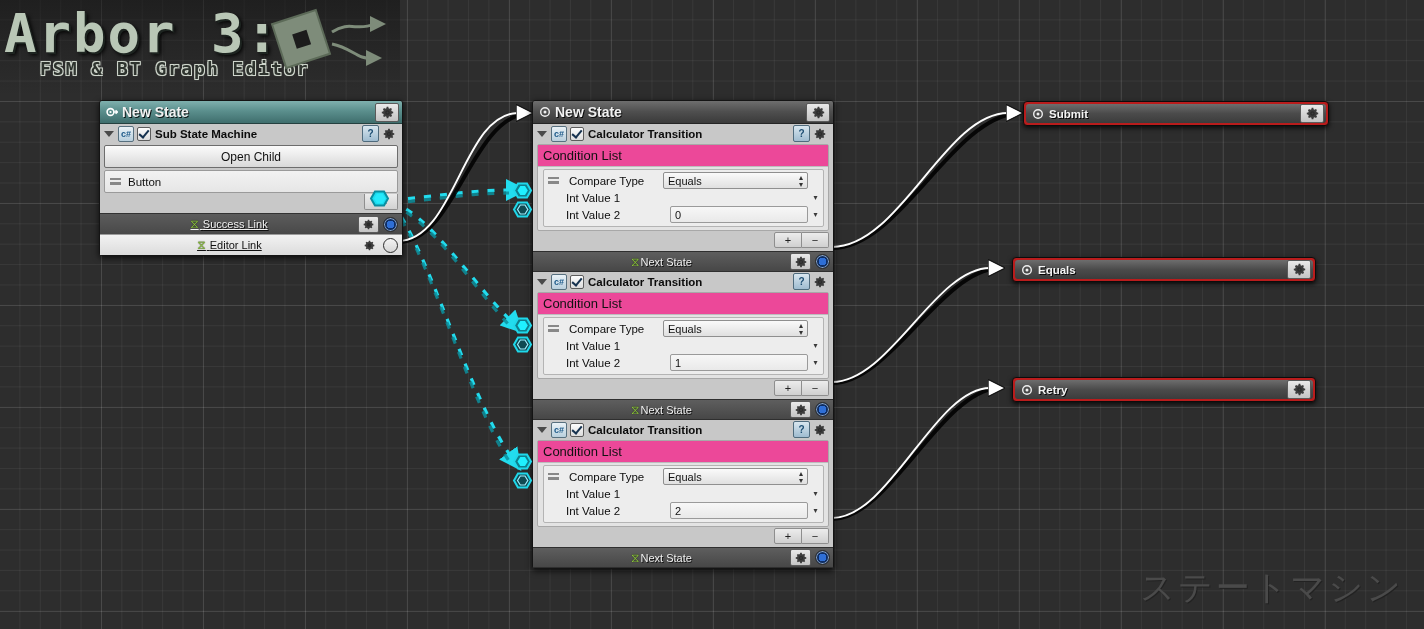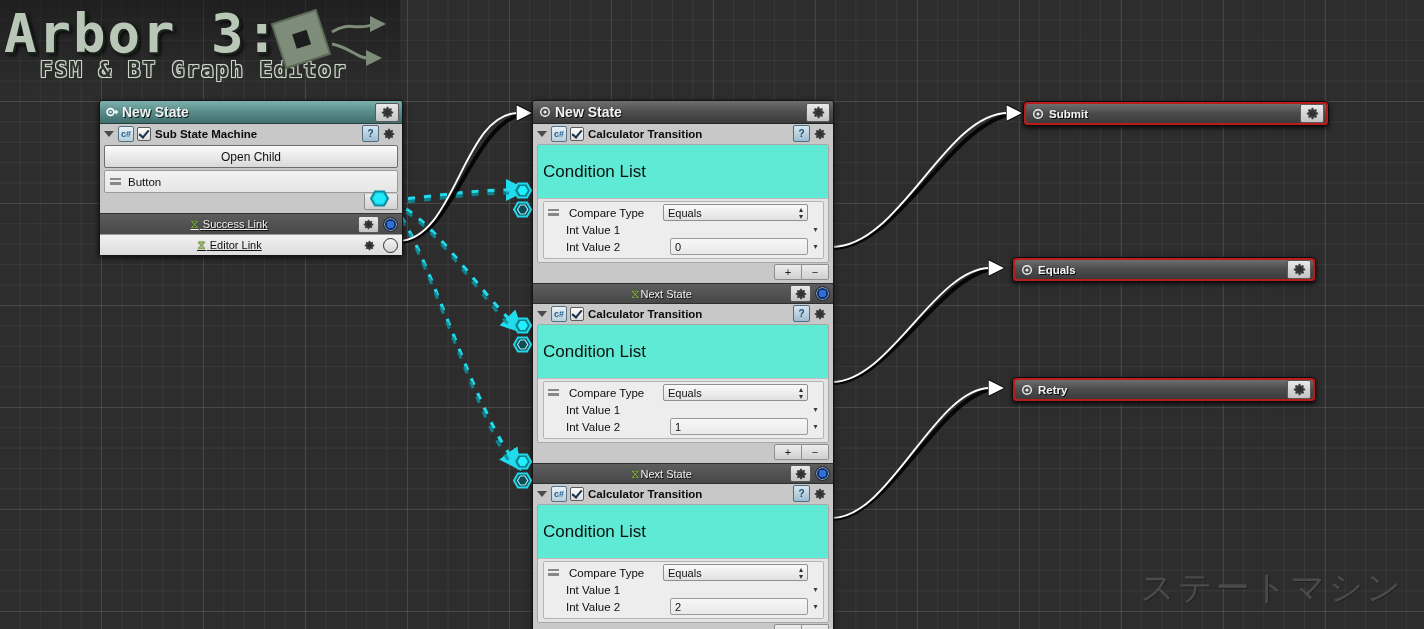--- a/index.html
+++ b/index.html
@@ -20,21 +20,21 @@
   }
   #wires{position:absolute;inset:0;pointer-events:none;}
 
   
   #logo{position:absolute;left:0;top:0;width:400px;height:95px;
         background:linear-gradient(to bottom,rgba(20,20,20,.55),rgba(20,20,20,.0));
         pointer-events:none;}
   .logo-main{position:absolute;left:4px;top:2px;font-size:54px;font-weight:bold;
         font-family:"DejaVu Sans Mono","Liberation Mono",monospace;letter-spacing:2px;
         color:#b9c7b6;text-shadow:2px 2px 0 #1d2420,3px 3px 4px #000;}
-  .logo-sub{position:absolute;left:40px;top:58px;font-size:21px;font-weight:bold;
+  .logo-sub{position:absolute;left:40px;top:58px;font-size:18px;font-weight:bold;
         font-family:"DejaVu Sans Mono","Liberation Mono",monospace;letter-spacing:2px;
         color:#2e332e;text-shadow:0 0 2px #cfd6cc,1px 1px 0 #cfd6cc,-1px -1px 0 #cfd6cc,
         1px -1px 0 #cfd6cc,-1px 1px 0 #cfd6cc;}
 
   
   #watermark{position:absolute;right:20px;bottom:18px;font-size:34px;color:#4a4a4a;
     font-family:"DejaVu Sans","Liberation Sans",sans-serif;letter-spacing:3px;
     text-shadow:1px 1px 0 #222;}
 
   
@@ -97,22 +97,22 @@
        text-shadow:1px 1px 0 rgba(0,0,0,.8);border-top:1px solid #333;}
   .link-light{background:linear-gradient(to bottom,#f2f2f2,#dcdcdc);color:#111;border-top:1px solid #9b9b9b;}
   .hourglass{font-size:12px;color:#8ec63f;margin-right:1px;text-shadow:0 0 1px #000;}
   .dot{width:13px;height:13px;border-radius:50%;border:1px solid #2c2c2c;margin-left:4px;flex:none;}
   .dot.filled{background:radial-gradient(circle at 50% 50%,#2f6fd6 0 40%,#0e2d63 41% 100%);
        box-shadow:0 0 0 1px #8fa8c6 inset;}
   .dot.empty{background:linear-gradient(to bottom,#f4f4f4,#d6d6d6);}
 
   
   .condbox{margin:1px 4px 0 4px;border:1px solid #a8a8a8;border-radius:2px;background:#e3e3e3;}
-  .condtitle{height:17px;display:flex;align-items:center;padding:18px 5px;font-size:17px;color:#111;
-       background:#5eead4;border-bottom:1px solid #bdbdbd;}
+  .condtitle{height:17px;display:flex;align-items:center;padding:2px 5px;font-size:13px;color:#111;
+       background:#ec4899;border-bottom:1px solid #bdbdbd;}
   .inner{margin:2px 4px 3px 5px;border:1px solid #b4b4b4;border-radius:2px;background:#ededed;padding:2px 0 3px 0;}
   .frow{display:flex;align-items:center;height:17px;padding:0 3px 0 4px;font-size:11.5px;color:#0d0d0d;}
   .frow .fl{flex:1;margin-left:3px;}
   .dd{width:135px;height:15px;border:1px solid #8f8f8f;border-radius:2px;
        background:linear-gradient(to bottom,#fafafa,#e0e0e0);display:flex;align-items:center;
        padding:0 4px;font-size:11px;color:#111;justify-content:space-between;}
   .updown{font-size:8px;line-height:7px;color:#333;text-align:center;}
   .numfield{width:128px;height:15px;border:1px solid #9a9a9a;border-radius:2px;
        background:linear-gradient(to bottom,#f7f7f7,#e9e9e9);font-size:11px;color:#111;
        display:flex;align-items:center;padding:0 4px;}

